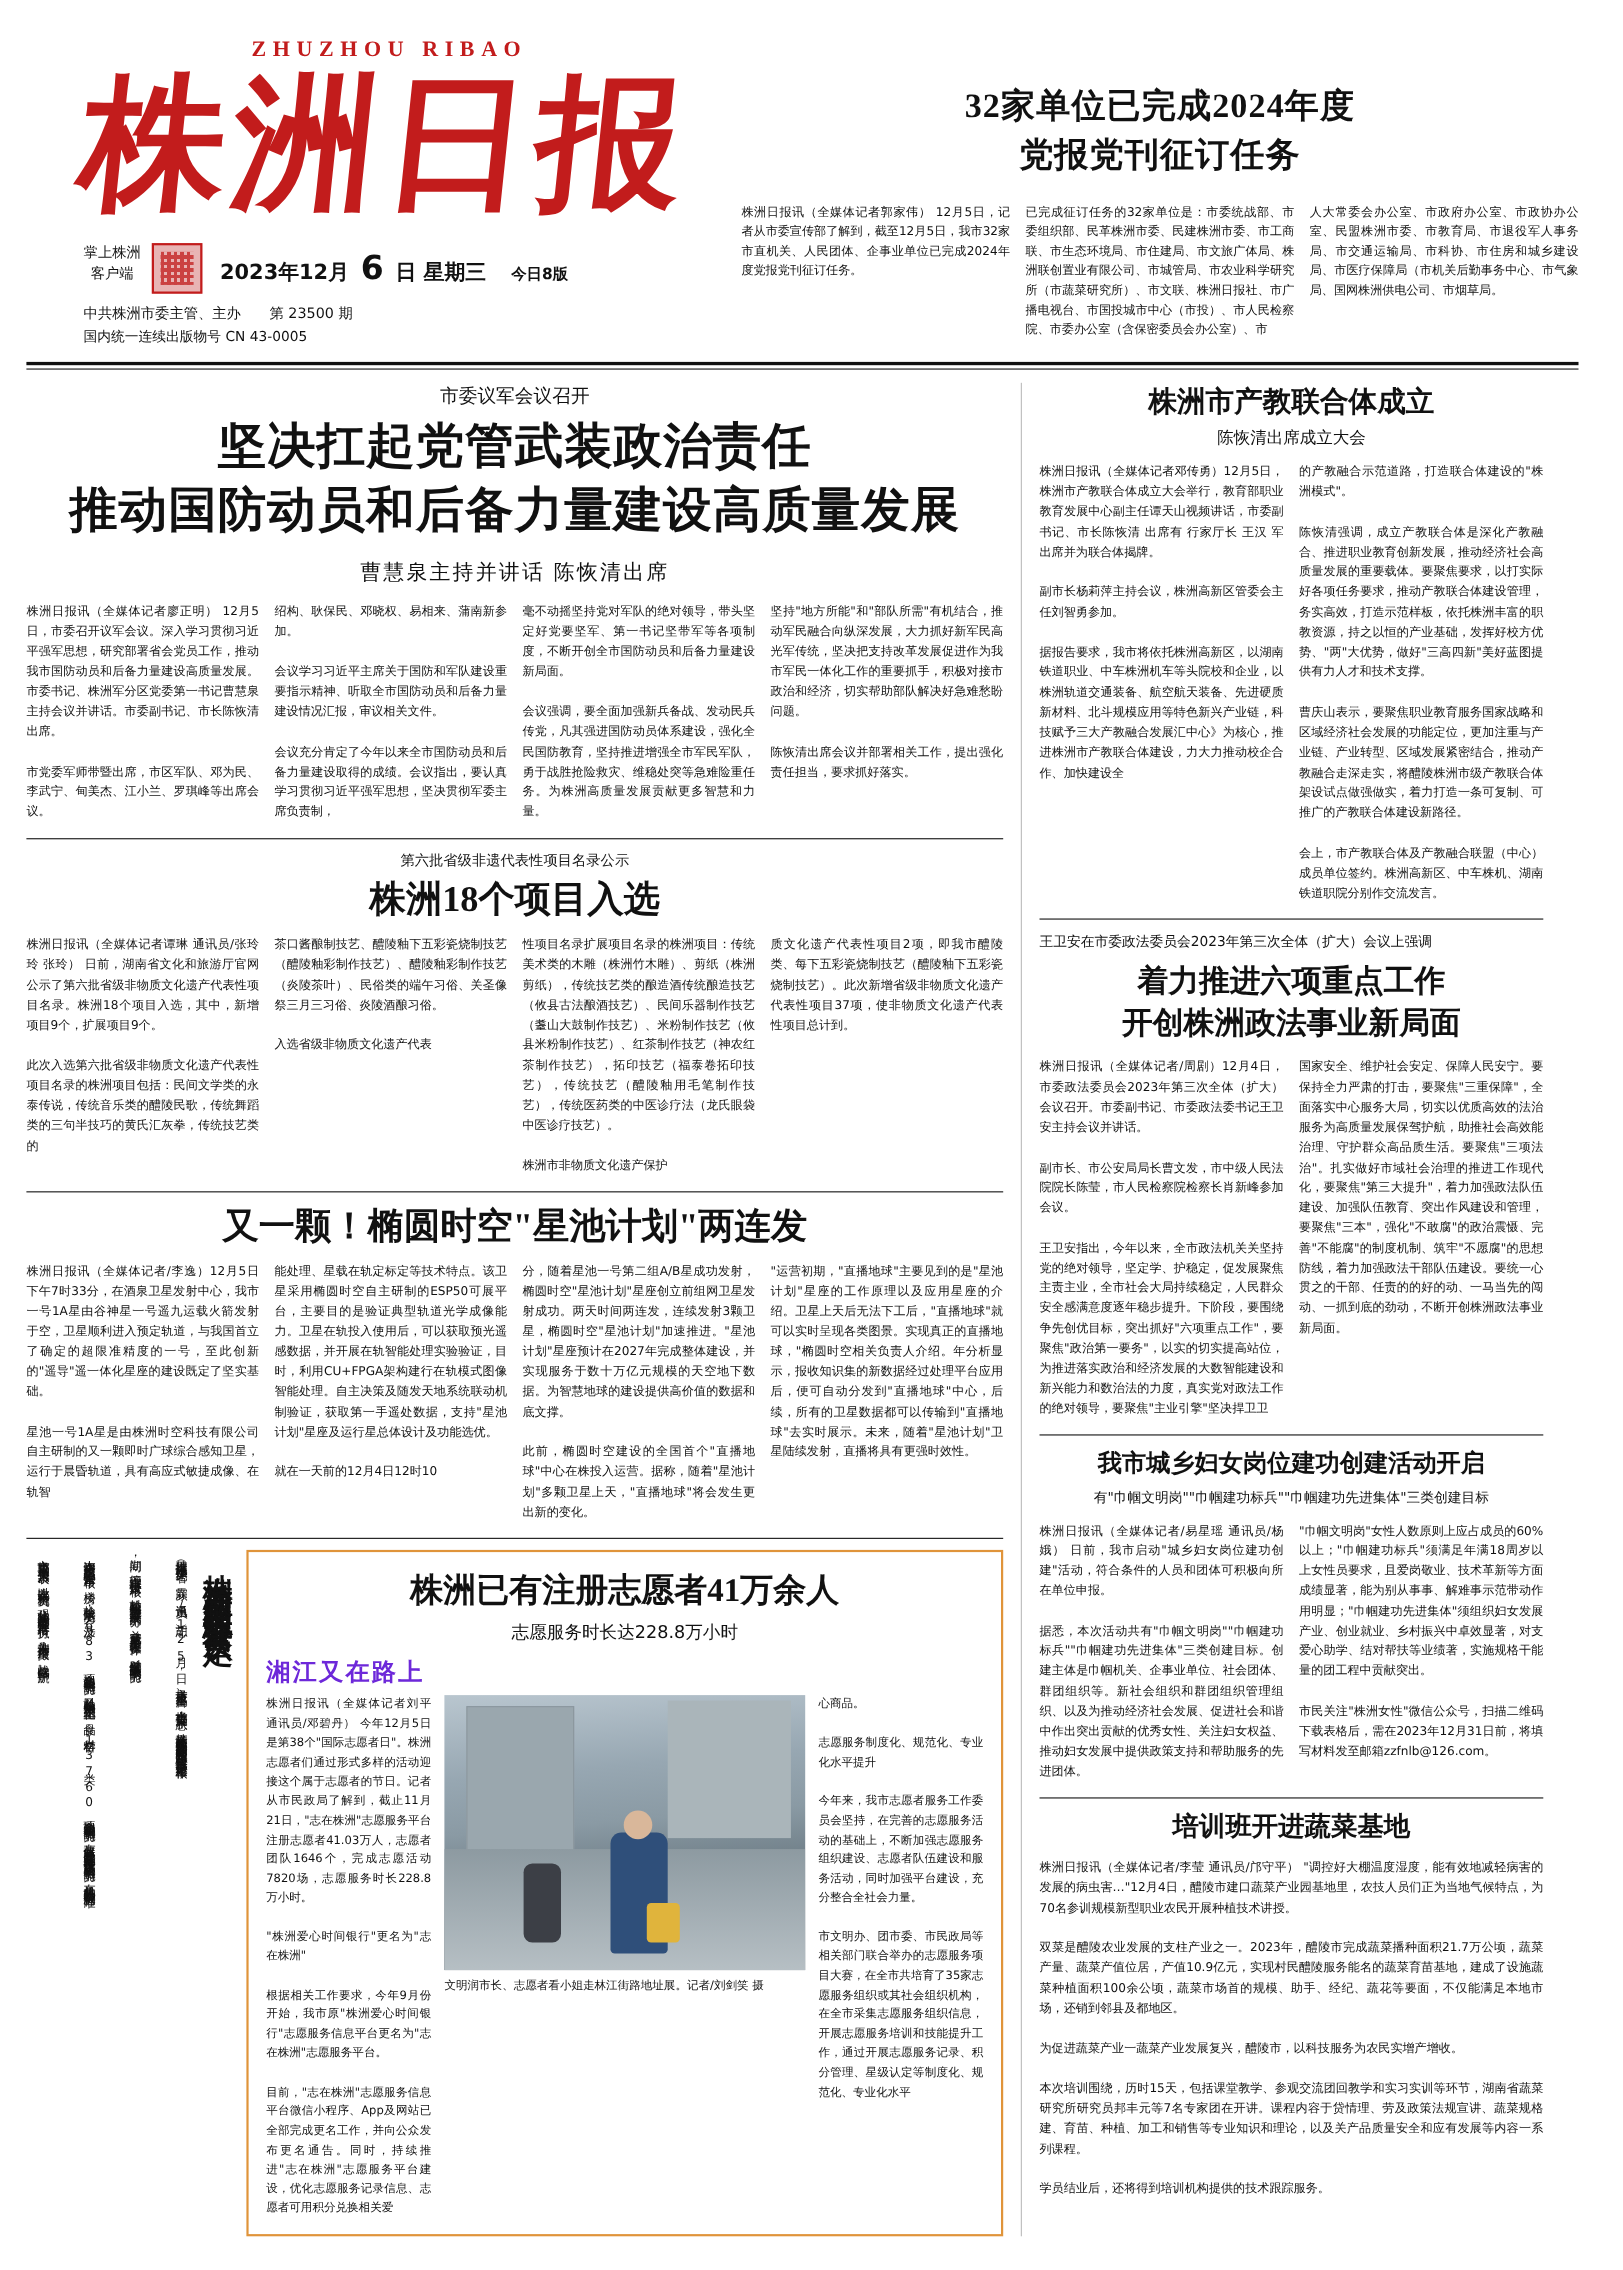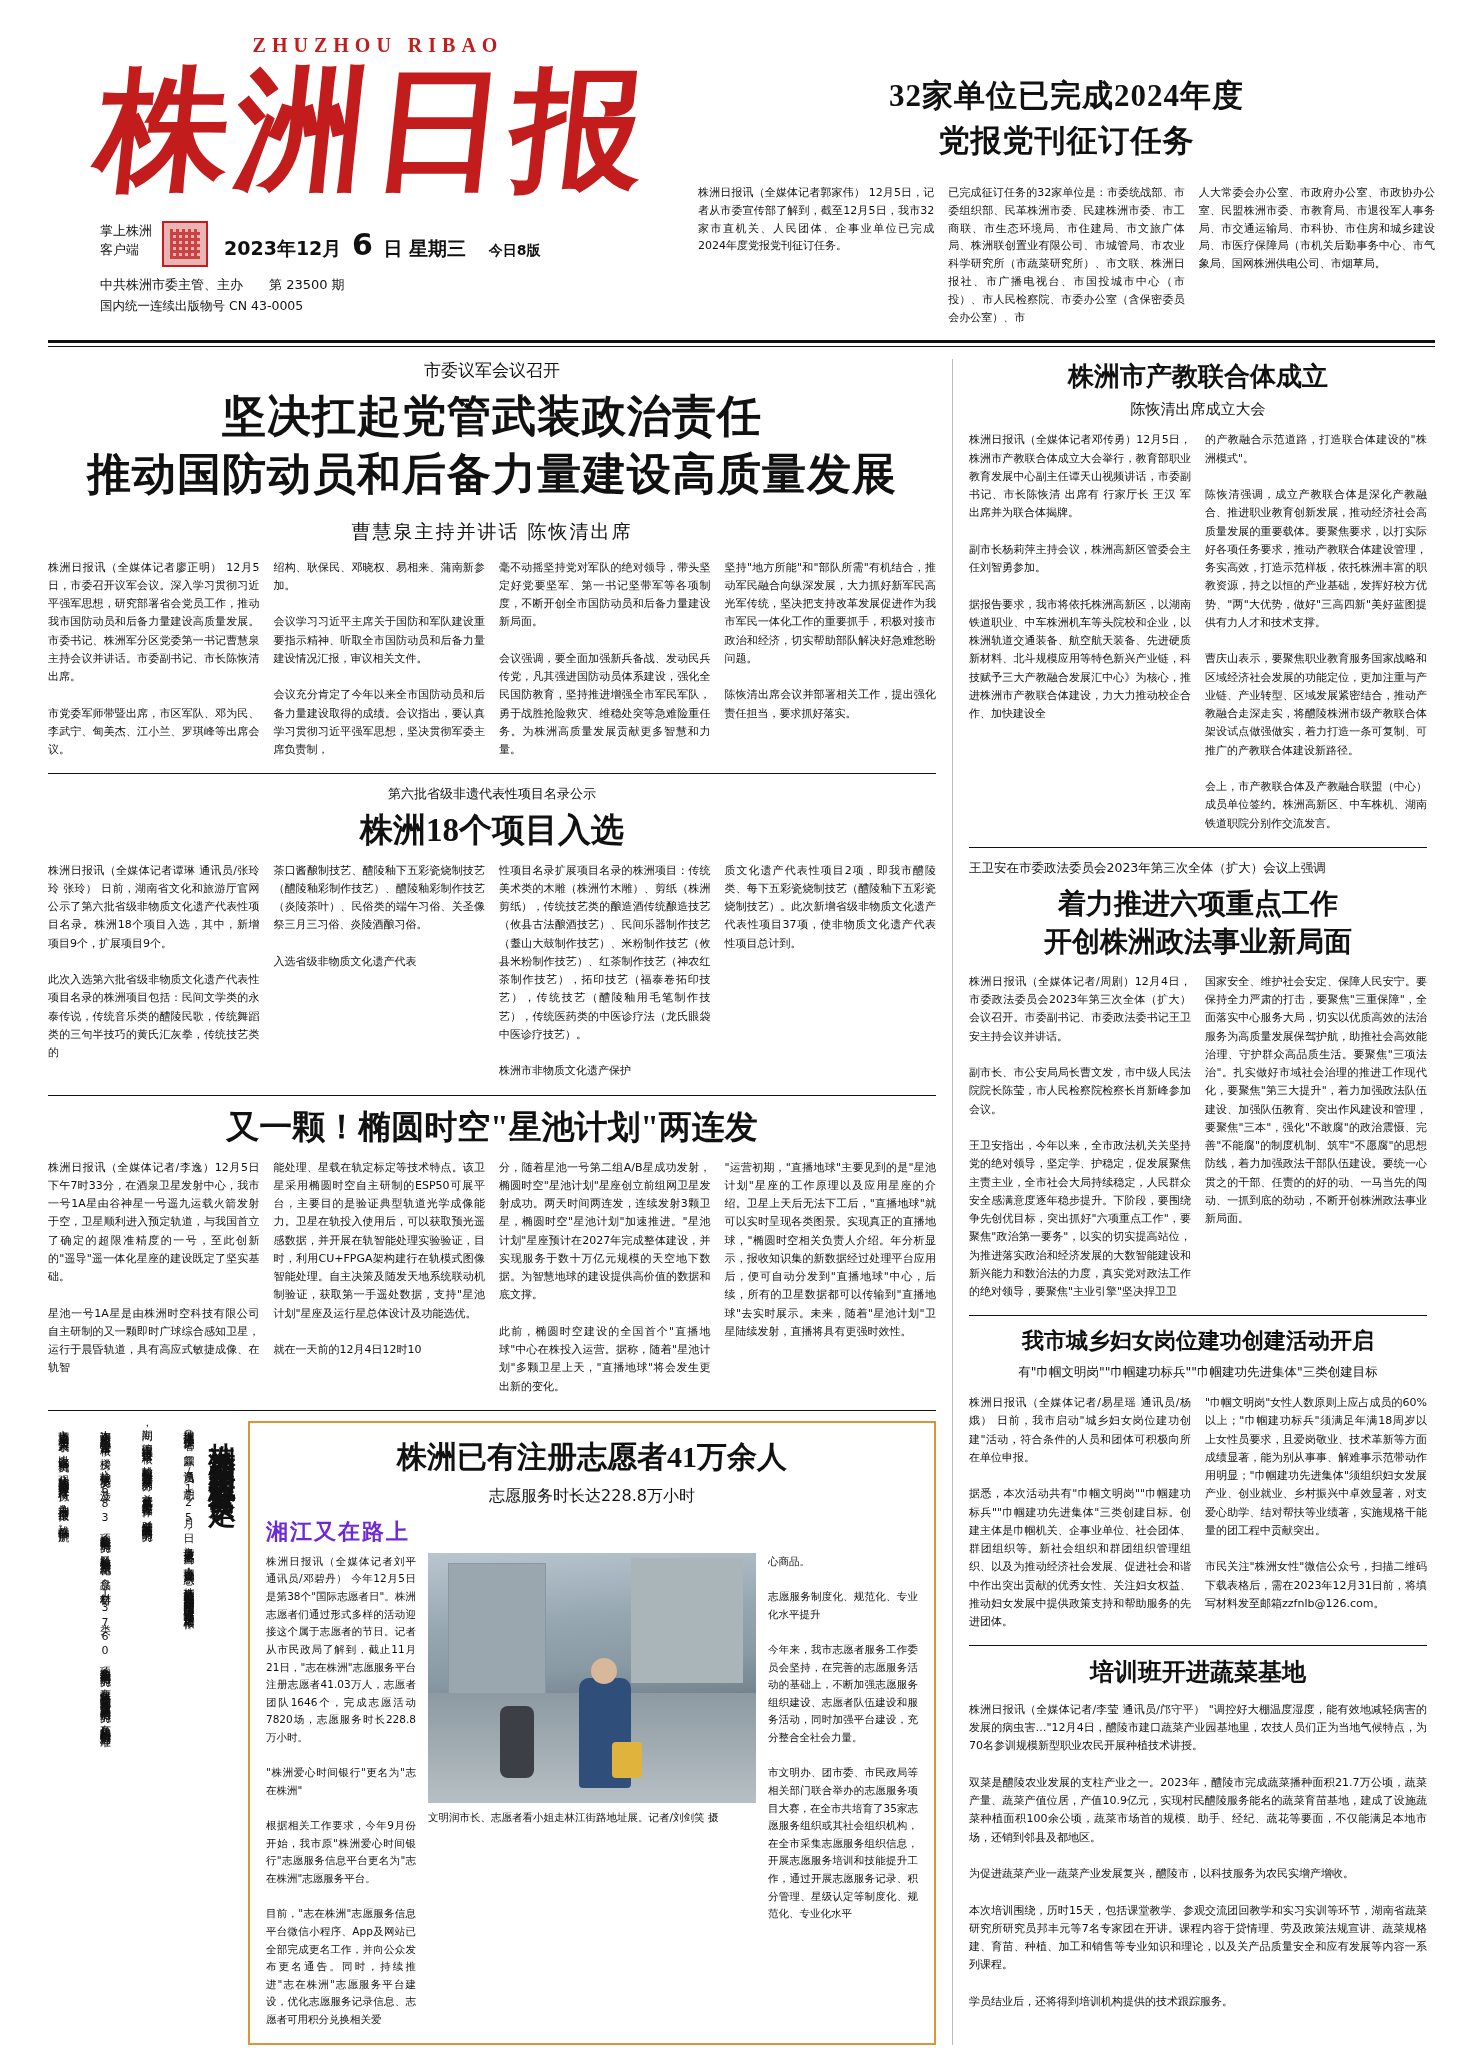--- a/index.html
+++ b/index.html
@@ -5,21 +5,21 @@
   * { box-sizing: border-box; }
   html, body { margin: 0; padding: 0; }
   body {
     width: 1475px;
     height: 2064px;
     background: #ffffff;
     font-family: "DejaVu Sans", "Liberation Sans", sans-serif;
     color: #111;
     position: relative;
   }
-  .page { width: 1475px; height: 1732px; position: relative; padding: 34px 40px 0 48px; }
+  .page { width: 1475px; height: 1732px; position: relative; padding: 34px 40px 0 24px; }
 
   
   .masthead { display: flex; align-items: flex-start; }
   .mast-left { width: 640px; position: relative; }
   .pinyin {
     color: #c21c1c; font-weight: bold; letter-spacing: 6px;
     font-size: 20px; text-align: center; width: 540px; margin-left: 60px;
     font-family: "Liberation Serif", serif;
   }
   .logo-cn {
@@ -33,21 +33,21 @@
     width: 46px; height: 46px; border: 2px solid #c21c1c; background: #e8b4b4;
     margin: 0 10px; position: relative;
   }
   .qr-box::after {
     content: ""; position: absolute; inset: 6px;
     background:
       repeating-linear-gradient(90deg,#c21c1c 0 3px,transparent 3px 6px),
       repeating-linear-gradient(0deg,#c21c1c 0 3px,transparent 3px 6px);
     opacity: .75;
   }
-  .mast-applabel { font-size: 13px; line-height: 1.5; text-align: left; width: 52px; }
+  .mast-applabel { font-size: 13px; line-height: 1.5; text-align: center; width: 52px; }
   .mast-date { font-size: 19px; font-weight: bold; margin-left: 6px; padding-top: 6px; }
   .mast-date .big { font-size: 30px; margin: 0 4px; }
   .mast-line2 { font-size: 13px; margin-top: 9px; margin-left: 52px; display: flex; gap: 26px; }
   .mast-line3 { font-size: 12.5px; margin-top: 4px; margin-left: 52px; display: flex; gap: 18px; }
 
   
   .top-right { flex: 1; padding-left: 10px; padding-top: 40px; }
   .tr-title {
     font-size: 31px; font-weight: bold; text-align: center; line-height: 1.45;
     font-family: "Liberation Serif", serif; letter-spacing: 1px;

